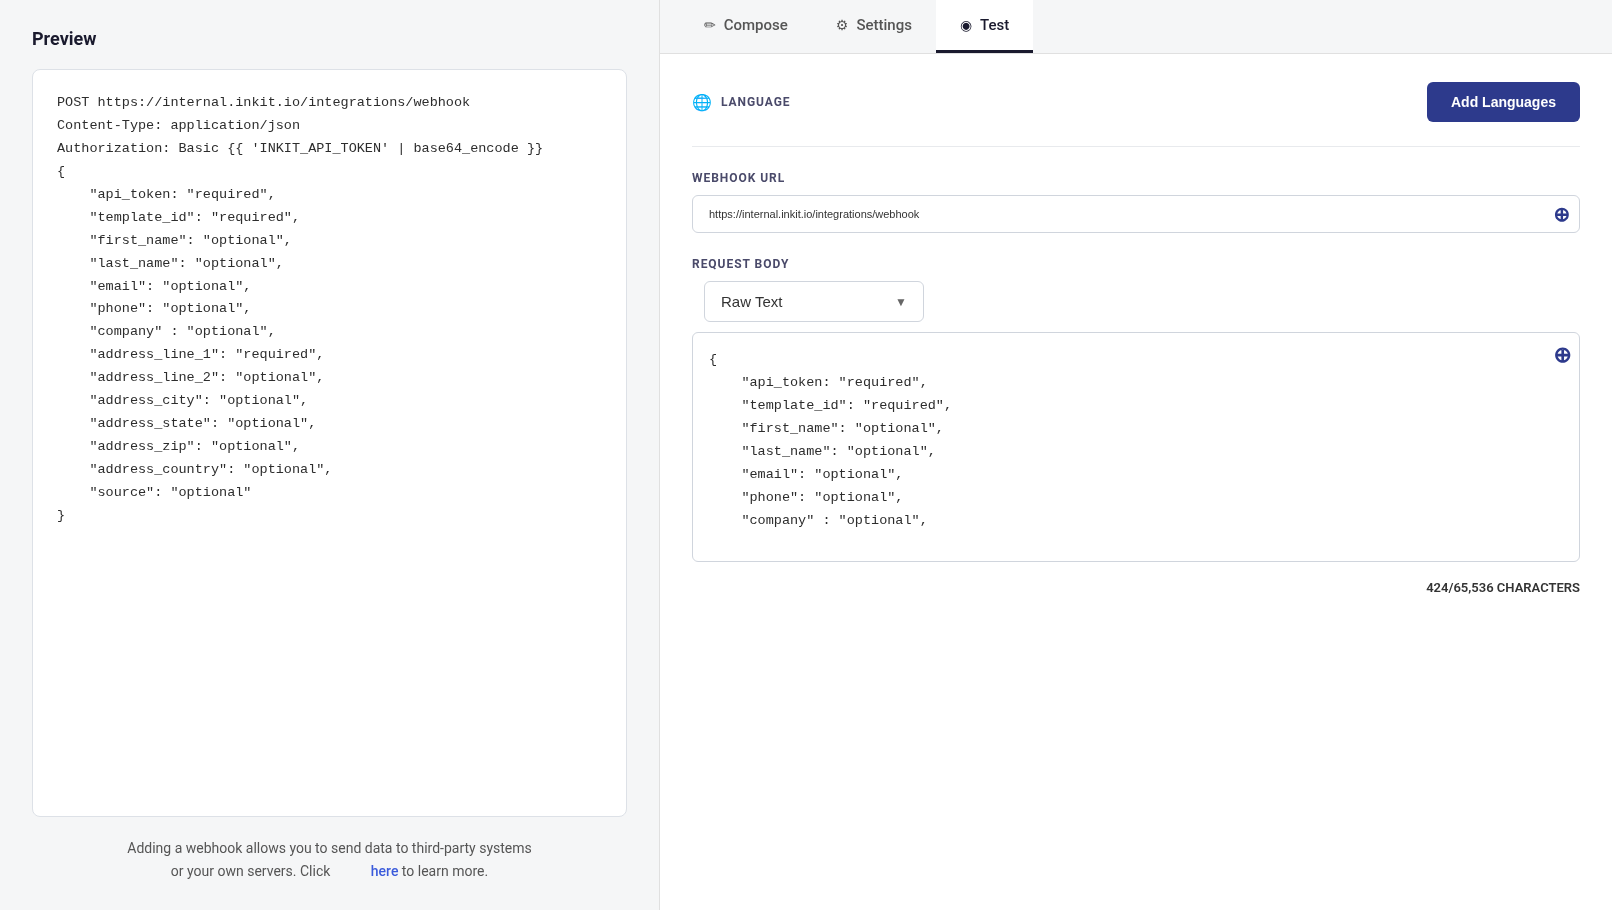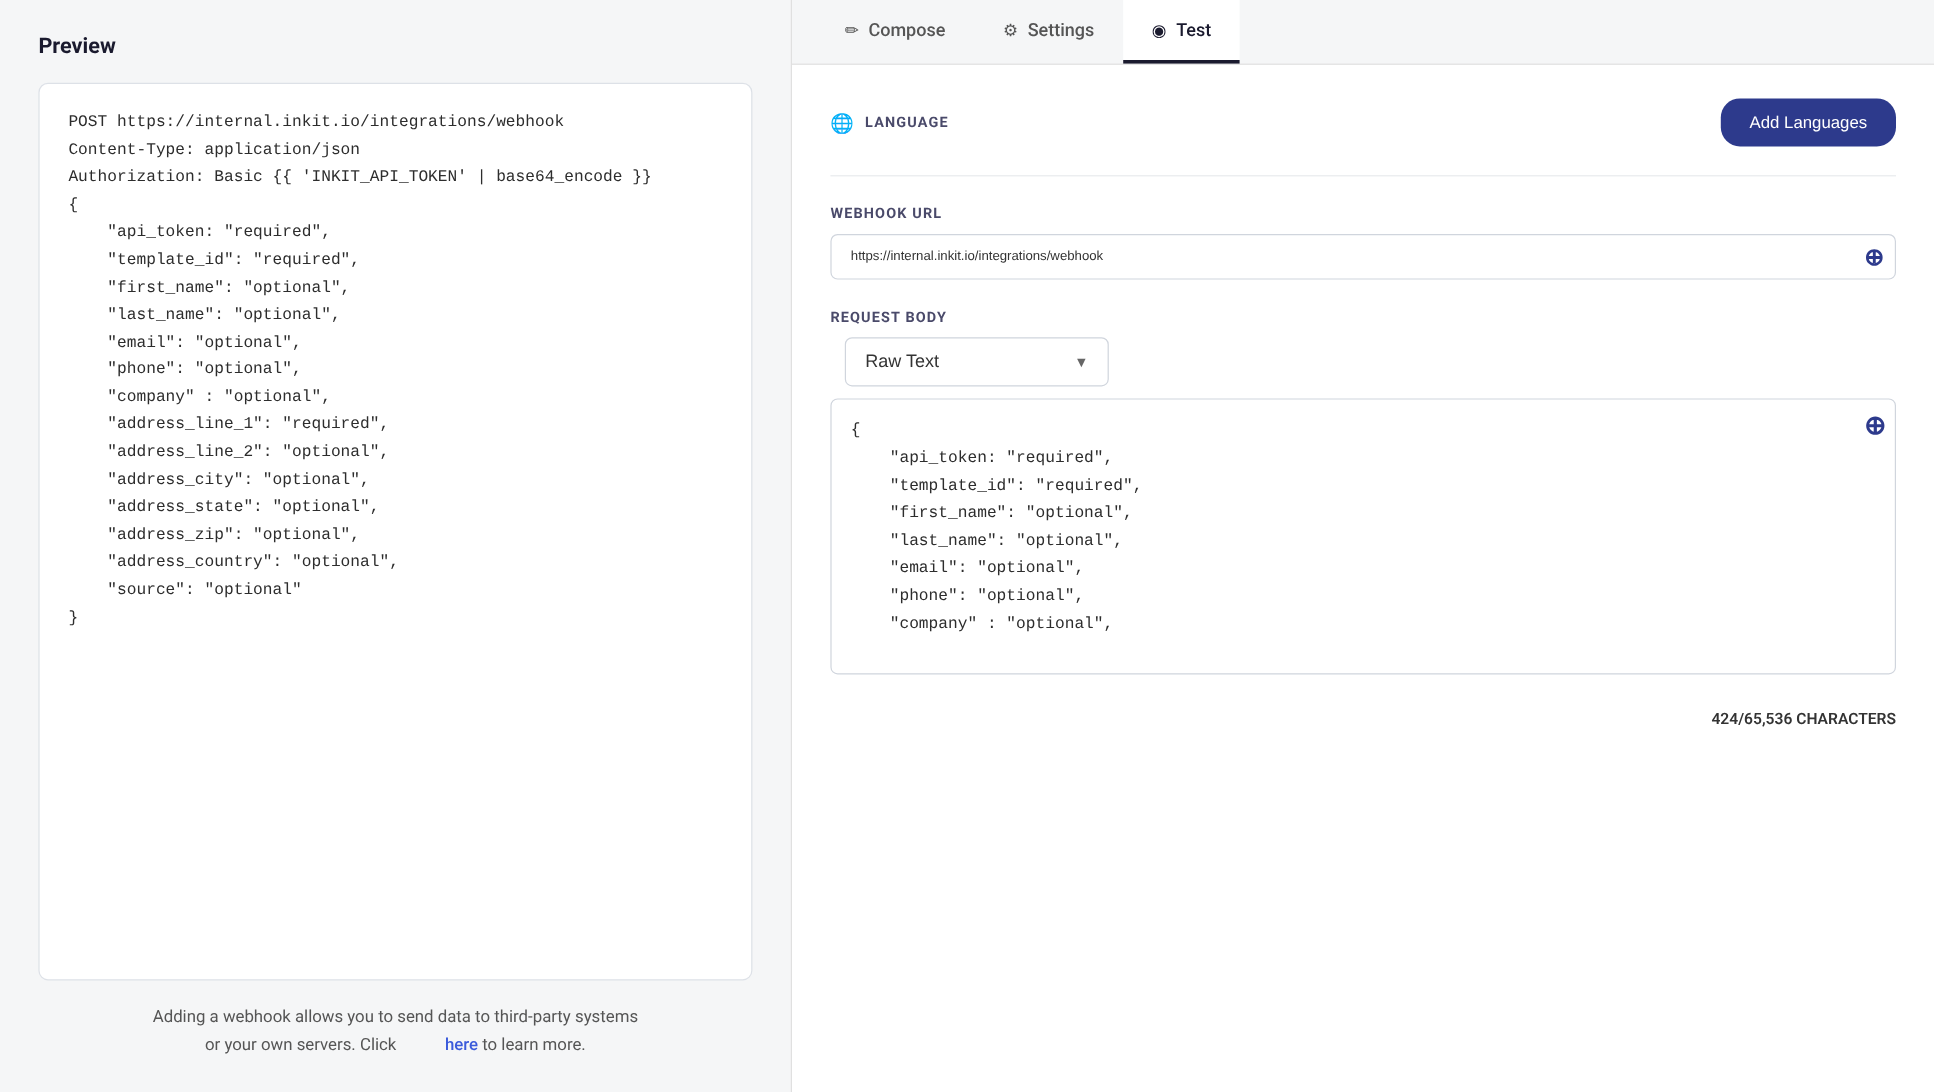--- a/index.html
+++ b/index.html
@@ -126,24 +126,24 @@
     }
 
     .globe-icon {
       font-size: 16px;
     }
 
     .btn-add-languages {
       background: #2d3a8c;
       color: #fff;
       border: none;
-      border-radius: 16px;
+      border-radius: 6px;
       padding: 12px 24px;
       font-size: 14px;
-      font-weight: 400;
+      font-weight: 700;
       cursor: pointer;
     }
 
     .divider {
       height: 1px;
       background: #e8eaed;
     }
 
     
     .field-section {
@@ -251,21 +251,21 @@
       color: #2d3a8c;
       font-size: 22px;
       font-weight: bold;
     }
 
     .char-count {
       text-align: right;
       font-size: 13px;
       font-weight: 600;
       color: #333;
-      margin-top: 16px;
+      margin-top: 4px;
     }
 
     
     .body-textarea::-webkit-scrollbar {
       width: 8px;
     }
     .body-textarea::-webkit-scrollbar-track {
       background: #f0f0f0;
     }
     .body-textarea::-webkit-scrollbar-thumb {

